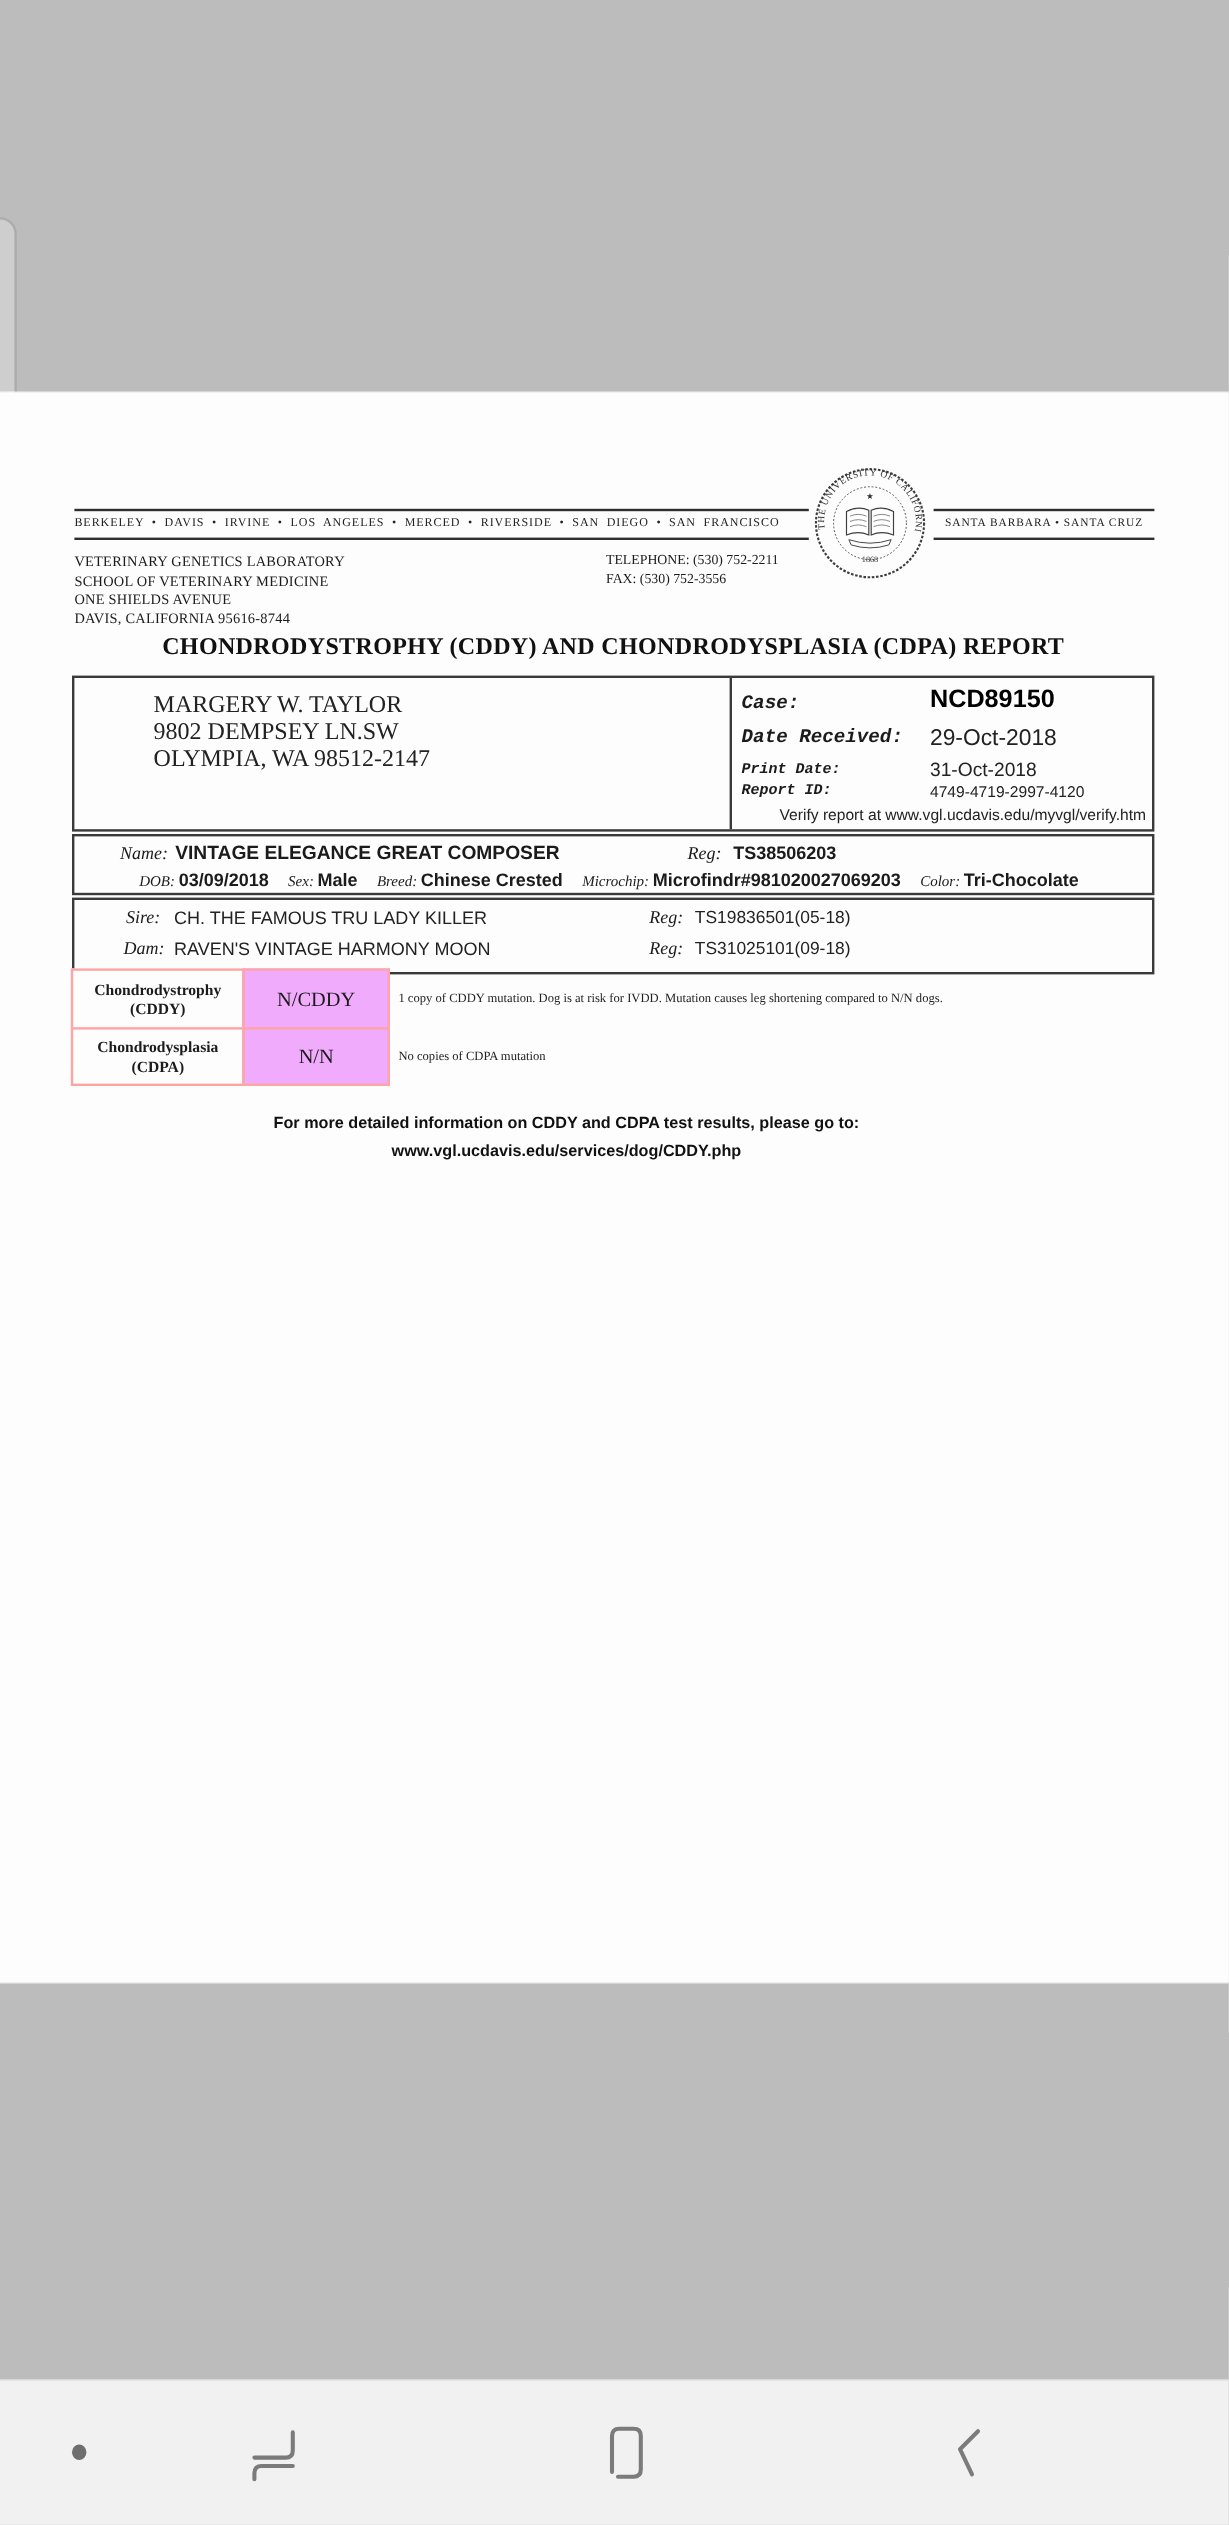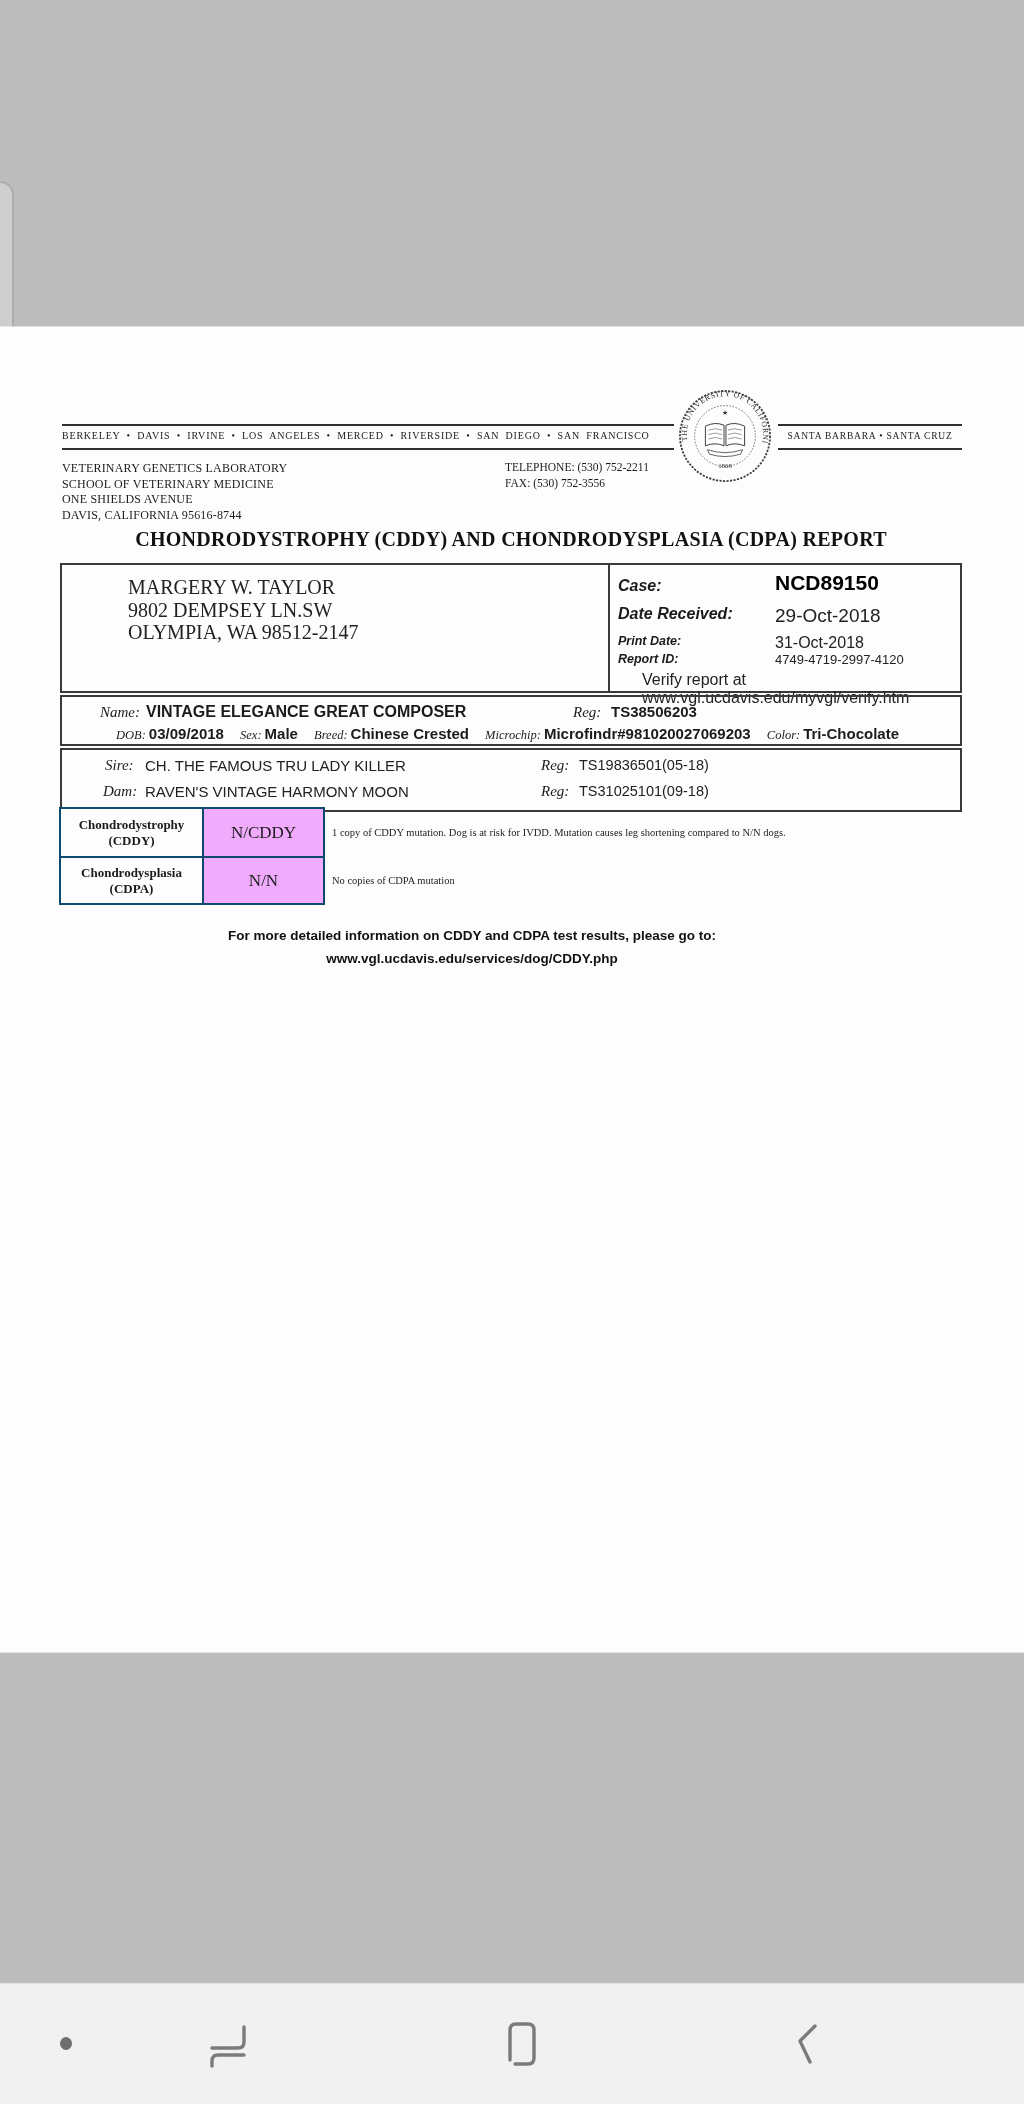--- a/index.html
+++ b/index.html
@@ -36,52 +36,52 @@
   .campus-r{left:778px;top:104px;width:184px;text-align:center;font-size:9.5px;}
   .seal{left:678px;top:62px;}
   .addr{left:62px;top:134px;font-size:12px;line-height:15.5px;letter-spacing:0.2px;}
   .tel{left:505px;top:134px;font-size:11.5px;}
   .fax{left:505px;top:149.5px;font-size:11.5px;}
   .report-title{left:62px;top:201px;width:898px;text-align:center;font-size:20px;font-weight:bold;letter-spacing:0.3px;color:#111;}
   .box{border:2px solid #3a3a3a;background:transparent;}
   .owner-case{left:60px;top:236px;width:898px;height:126px;}
   .vdiv{left:546px;top:0;width:2px;height:100%;background:#3a3a3a;}
   .owner-lines{left:66px;top:11px;font-size:20px;line-height:22.5px;color:#222;}
-  .lbl-bi{font-family:Liberation Sans, sans-serif;font-style:italic;font-weight:bold;}
+  .lbl-bi{font-family:Liberation Mono, monospace;font-style:italic;font-weight:bold;}
   .lbl-i{font-family:"Liberation Serif",serif;font-style:italic;}
   .sans{font-family:"Liberation Sans",sans-serif;}
   .case-lbl-lg{left:556px;top:12px;font-size:16px;}
   .case-val{left:713px;top:6px;font-size:21px;font-weight:bold;color:#000;}
   .dr-lbl{left:556px;top:40px;font-size:16px;}
   .dr-val{left:713px;top:40px;font-size:19px;color:#222;}
   .pd-lbl{left:556px;top:69px;font-size:12.5px;}
   .pd-val{left:713px;top:69px;font-size:16px;color:#222;text-align:right;}
   .ri-lbl{left:556px;top:87px;font-size:12.5px;}
   .ri-val{left:713px;top:87px;font-size:13px;color:#222;}
-  .verify{left:580px;top:106px;width:340px;text-align:left;font-size:16px;color:#222;}
+  .verify{left:553px;top:106px;width:340px;text-align:right;font-size:13px;color:#222;}
   .dog-box{left:60px;top:368px;width:898px;height:47px;}
   .name-lbl{left:38px;top:7px;font-size:15px;}
   .name-val{left:84px;top:6px;font-size:16px;font-weight:bold;text-align:center;}
   .nreg-lbl{left:511px;top:7px;font-size:15px;}
   .nreg-val{left:549px;top:6px;font-size:15px;font-weight:bold;}
   .attr-row{left:54px;top:28px;font-size:12.5px;white-space:nowrap;}
   .attr-row .al{font-style:italic;margin-left:13px;}
   .attr-row .al:first-child{margin-left:0;}
   .attr-row .av{font-family:"Liberation Sans",sans-serif;font-weight:bold;font-size:15px;margin-left:3px;}
   .ped-box{left:60px;top:421px;width:898px;height:60px;}
   .sire-lbl{left:43px;top:7px;font-size:15px;}
   .sire-val{left:83px;top:7px;font-size:15px;color:#222;}
   .sreg-lbl{left:479px;top:7px;font-size:15px;}
   .sreg-val{left:517px;top:7px;font-size:14.5px;color:#222;}
   .dam-lbl{left:41px;top:33px;font-size:15px;}
   .dam-val{left:83px;top:33px;font-size:15px;color:#222;}
   .dreg-lbl{left:479px;top:33px;font-size:15px;}
   .dreg-val{left:517px;top:33px;font-size:14.5px;color:#222;}
   .tbl{left:59px;top:480px;width:901px;height:98px;}
-  .cell{position:absolute;border:2px solid #0c4a6e;box-sizing:border-box;}
+  .cell{position:absolute;border:2px solid #fca5a5;box-sizing:border-box;}
   .c-test{left:0;width:145px;display:flex;flex-direction:column;align-items:center;justify-content:center;
           font-weight:bold;font-size:13px;line-height:16px;text-align:center;background:#fdfdfd;}
   .c-res{left:143px;width:123px;display:flex;align-items:center;justify-content:center;
          font-weight:normal;font-size:17px;background:#f0abfc;}
   .r1{top:0;height:51px;}
   .r2{top:49px;height:49px;}
   .c-desc{position:absolute;left:273px;width:625px;display:flex;align-items:center;font-size:10.5px;color:#222;}
   .footer{left:0;top:597px;width:944px;text-align:center;
           font-family:"Liberation Sans",sans-serif;font-weight:bold;font-size:13.5px;line-height:23px;color:#111;}
   

